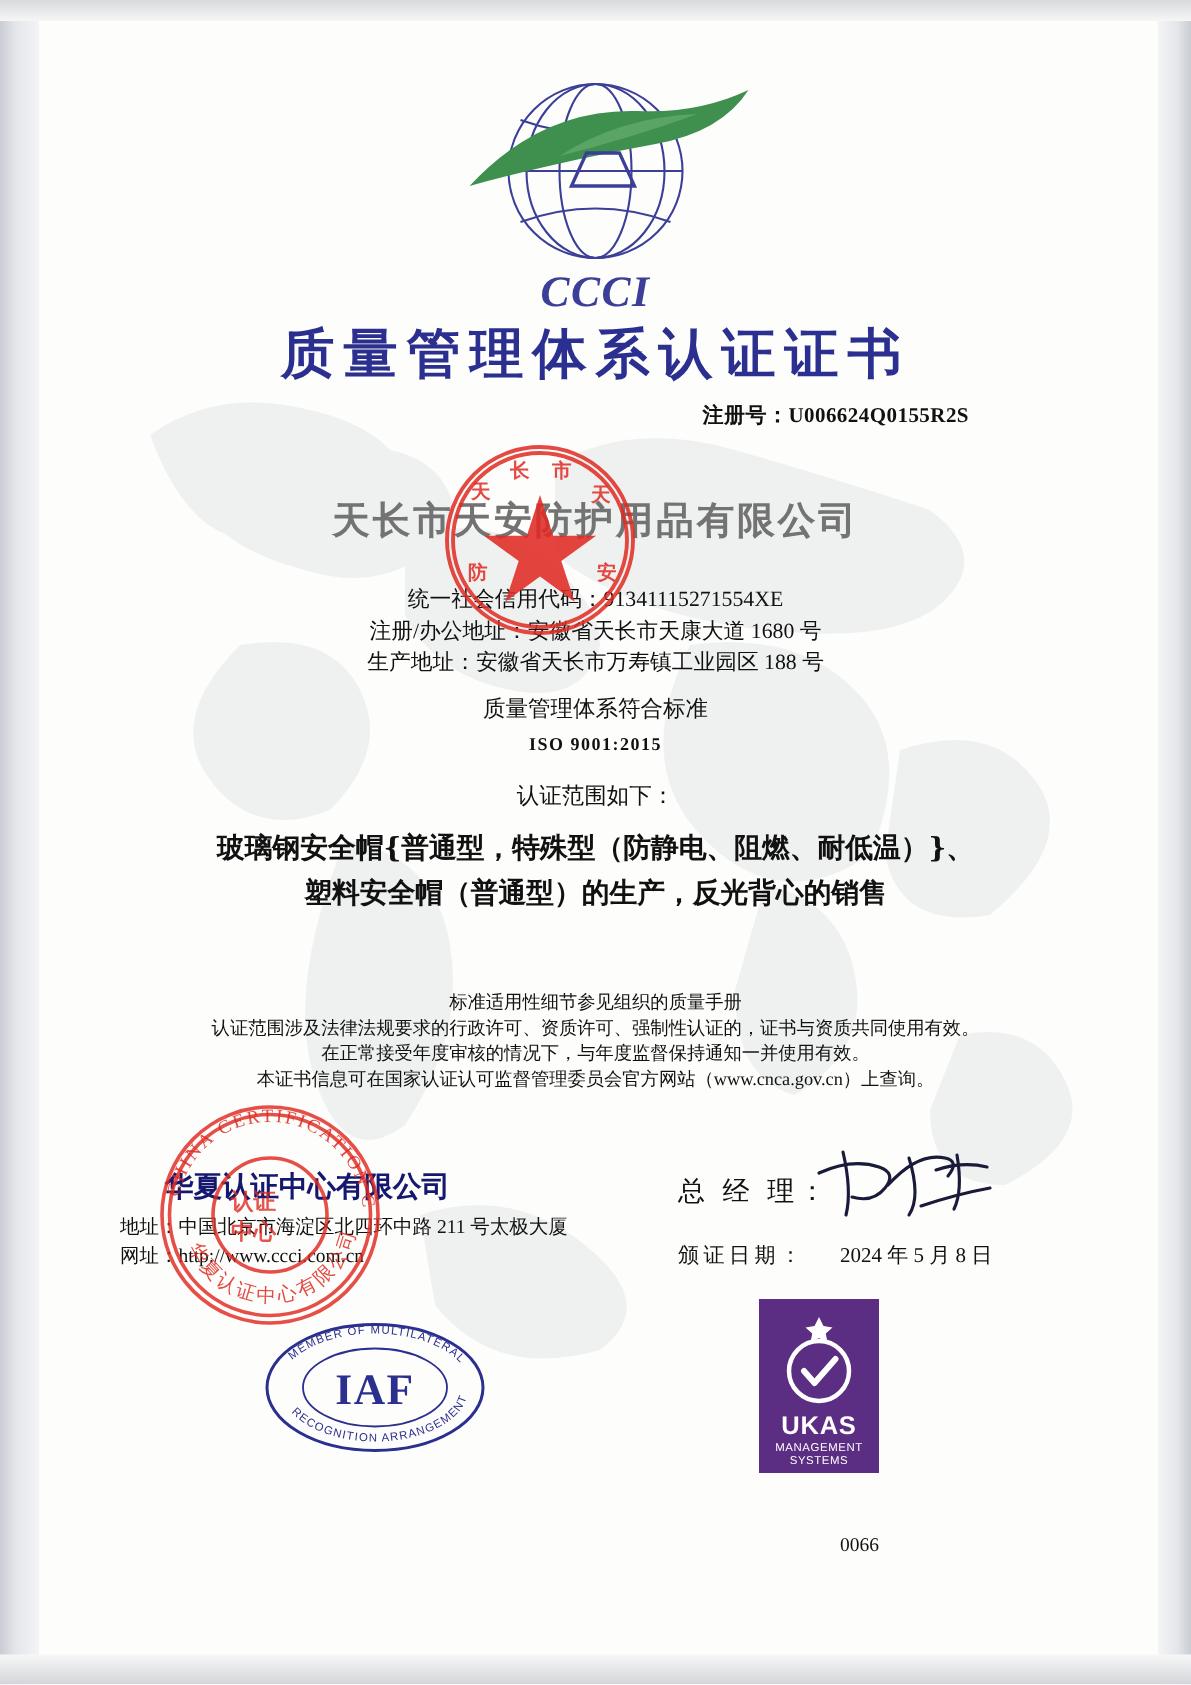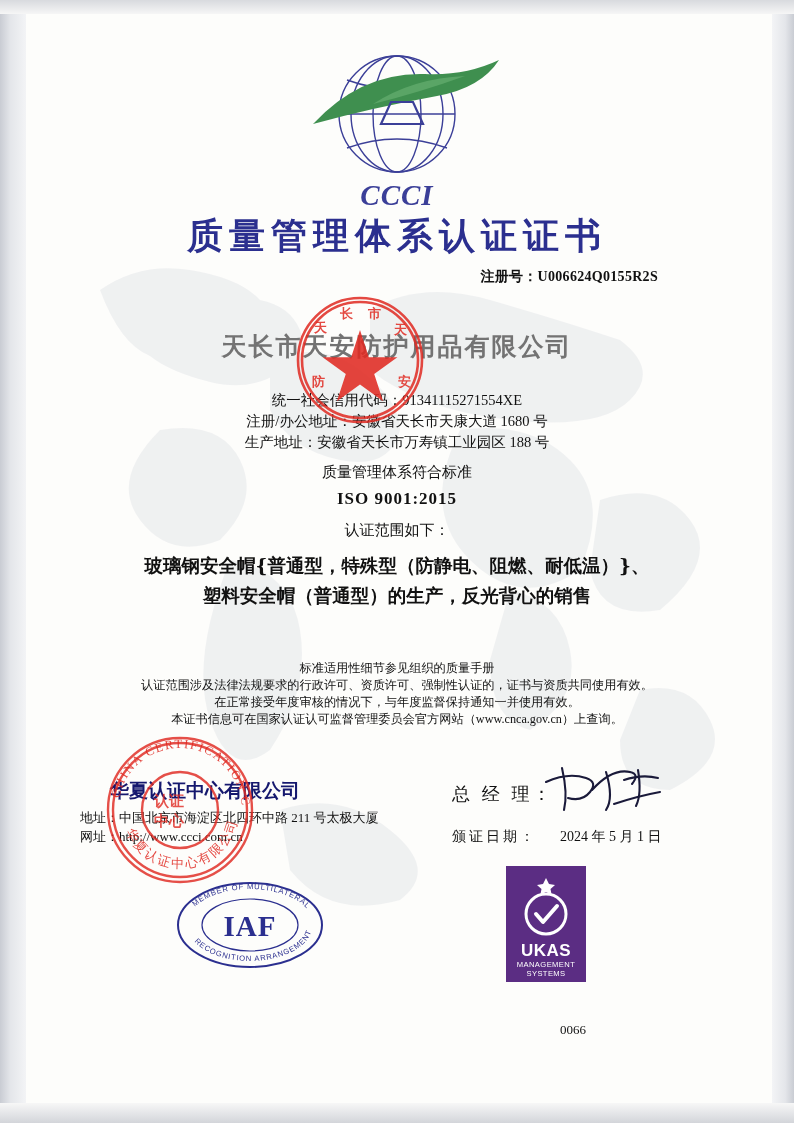--- a/index.html
+++ b/index.html
@@ -82,21 +82,21 @@
     top: 212px;
     text-align: center;
     font-family: "DejaVu Serif", serif;
     font-weight: bold;
     font-size: 36px;
     letter-spacing: 6px;
     color: #2b2f8f;
   }
   .reg-no {
     position: absolute;
-    right: 136px;
+    right: 148px;
     top: 268px;
     font-family: "Liberation Serif", serif;
     font-weight: bold;
     font-size: 14px;
     color: #111;
     letter-spacing: 0.3px;
   }
 
   .company {
     position: absolute;
@@ -130,21 +130,21 @@
     font-size: 15px;
     color: #111;
   }
   .std-name {
     position: absolute;
     left: 0; right: 0;
     top: 489px;
     text-align: center;
     font-family: "Liberation Serif", serif;
     font-weight: bold;
-    font-size: 17px;
+    font-size: 12px;
     letter-spacing: 1px;
     color: #111;
   }
   .scope-head {
     position: absolute;
     left: 0; right: 0;
     top: 521px;
     text-align: center;
     font-family: "DejaVu Serif", serif;
     font-size: 15px;
@@ -370,21 +370,21 @@
       <path d="M6 22 q22-10 40-4 q12 4 4 14 q-8 10-22 6"></path>
       <path d="M22 8 q6 26 2 42"></path>
       <path d="M52 30 q20-22 38-18 q10 2 2 12"></path>
       <path d="M66 12 q8 26 0 38"></path>
       <path d="M84 20 q18-6 34-2"></path>
       <path d="M98 10 q4 24-2 36"></path>
       <path d="M74 44 q24-8 46-12"></path>
     </g>
   </svg>
   <div class="date-label">颁证日期：</div>
-  <div class="date-value">2024 年 5 月 1 日</div>
+  <div class="date-value">2024 年 5 月 8 日</div>
 
   <svg class="stamp-red" viewBox="0 0 140 140">
     <g stroke="#e02a22" fill="none" stroke-width="2.6" opacity="0.85">
       <circle cx="70" cy="70" r="62"></circle>
       <circle cx="70" cy="70" r="58"></circle>
     </g>
     <path d="M70 40 l8.8 27.2 h28.6 l-23.2 16.8 8.9 27.2 -23.1-16.8 -23.1 16.8 8.9-27.2 -23.2-16.8 h28.6 z" fill="#e02a22" opacity="0.88"></path>
     <g fill="#e02a22" opacity="0.85" font-family="'DejaVu Serif', serif" font-size="13" font-weight="bold">
       <text x="24" y="42">天</text>
       <text x="50" y="28">长</text>

